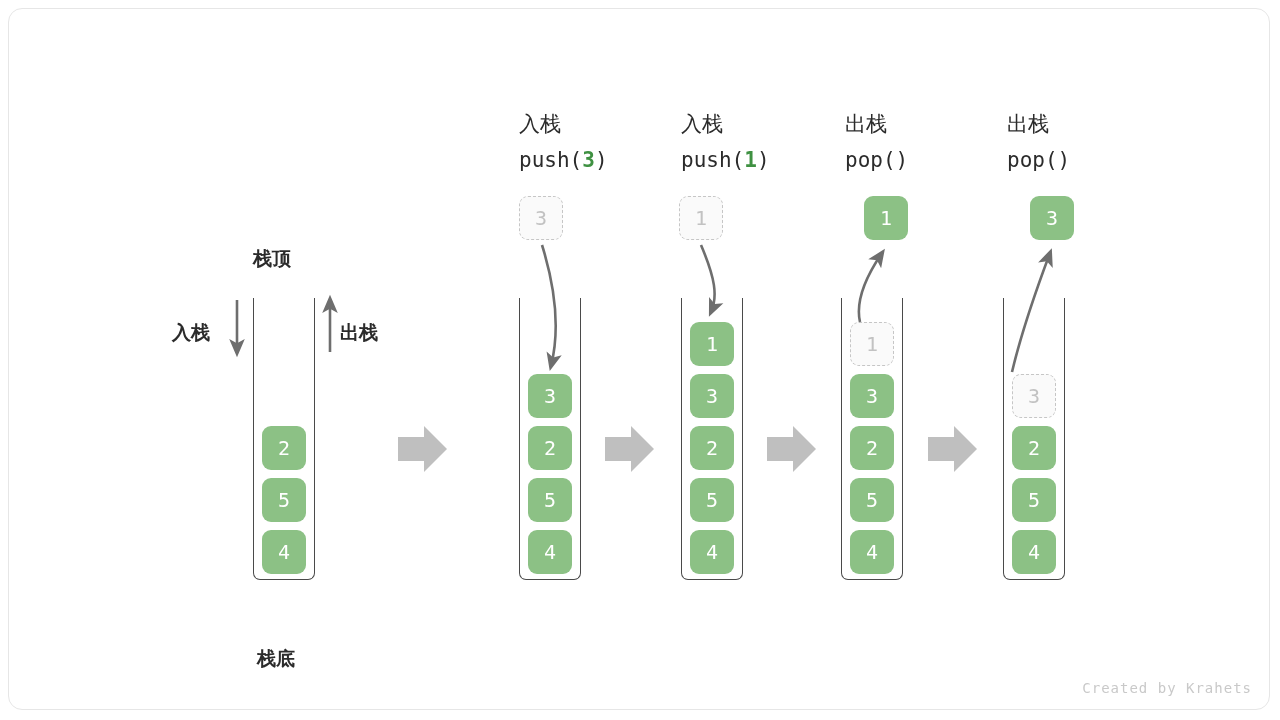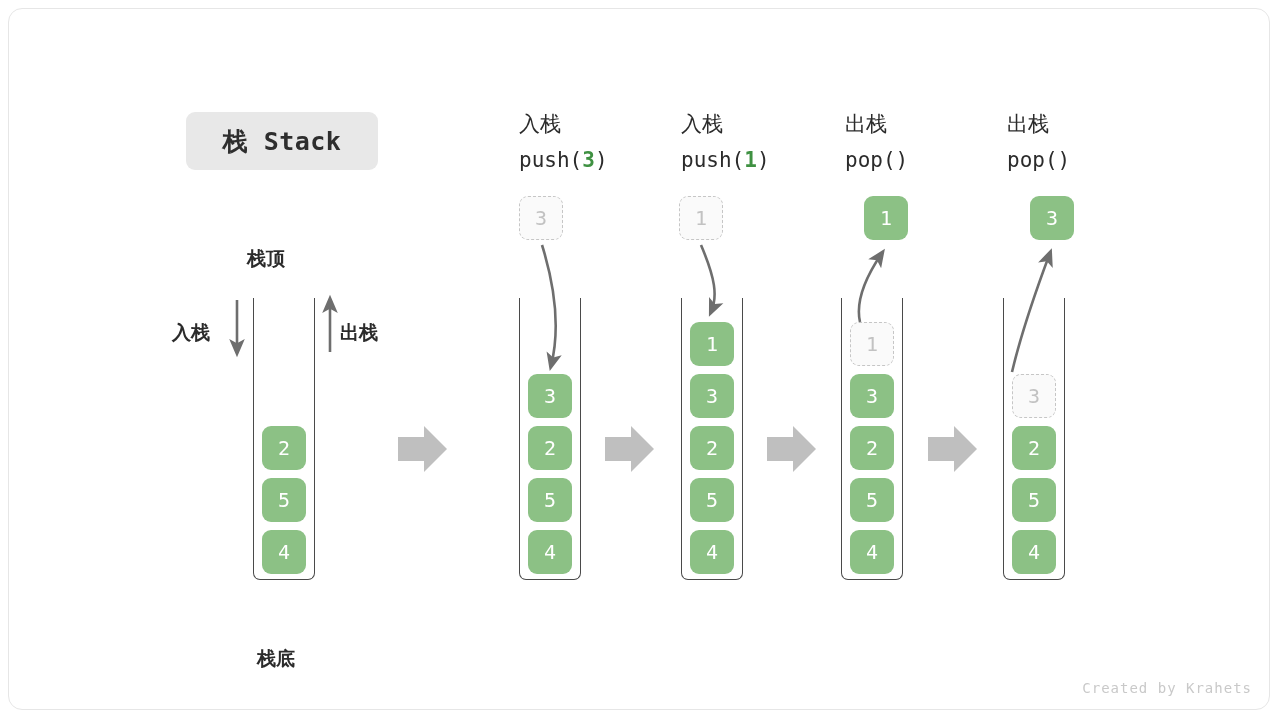--- a/index.html
+++ b/index.html
@@ -153,23 +153,22 @@
     font-family: "DejaVu Sans Mono", "Liberation Mono", monospace;
     letter-spacing: 1px;
   }
 </style>
 </head>
 <body>
 
 <div id="page">
   <div class="card-frame"></div>
 
-  <div class="title-chip">栈 Stack</div>
-
-  <div class="cn-label" style="left:247px; top:246px;">栈顶</div>
+
+  <div class="cn-label" style="left:253px; top:246px;">栈顶</div>
   <div class="cn-label" style="left:257px; top:614px;margin-top:32px;">栈底</div>
   <div class="cn-label" style="left:172px; top:320px;">入栈</div>
   <div class="cn-label" style="left:340px; top:320px;">出栈</div>
 
   <div class="col-head" style="left:519px; top:106px;">
     <span class="cn">入栈</span><br>
     <span>push(</span><span class="op-green">3</span><span>)</span>
   </div>
 
   <div class="col-head" style="left:681px; top:106px;">

